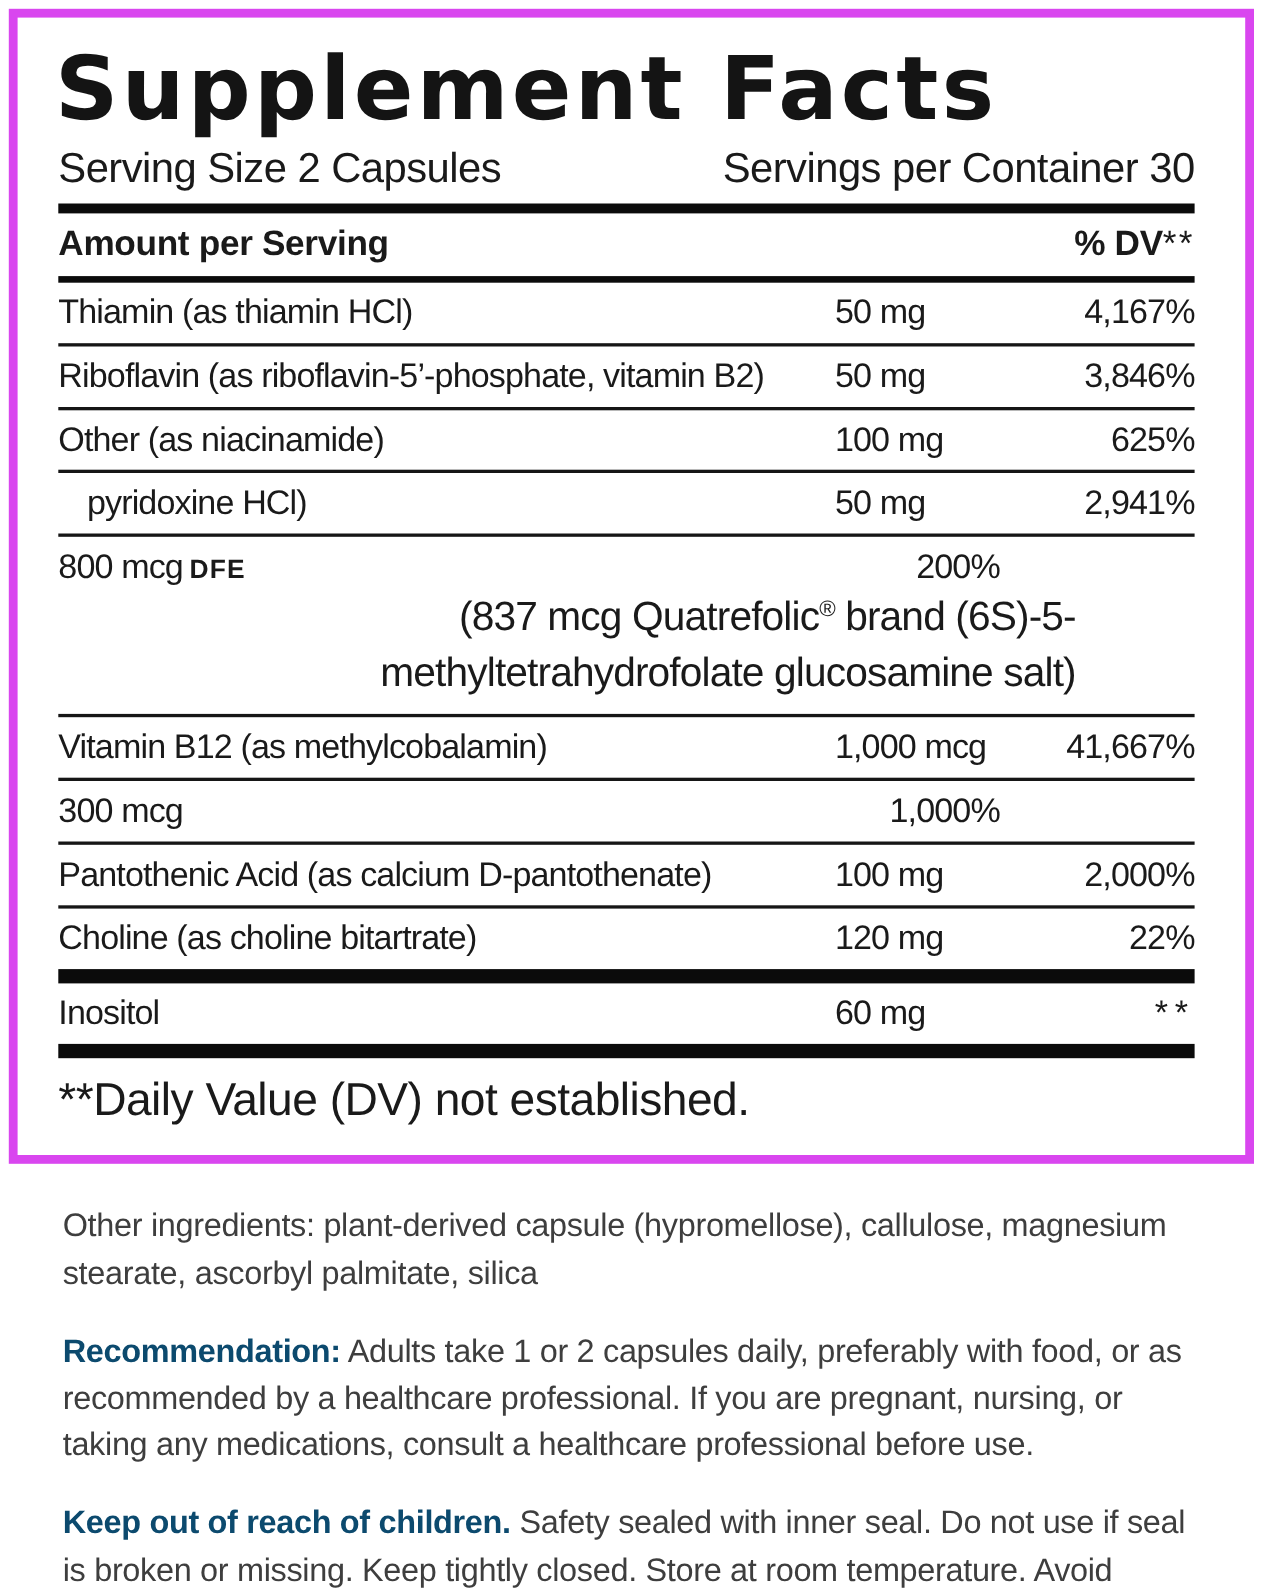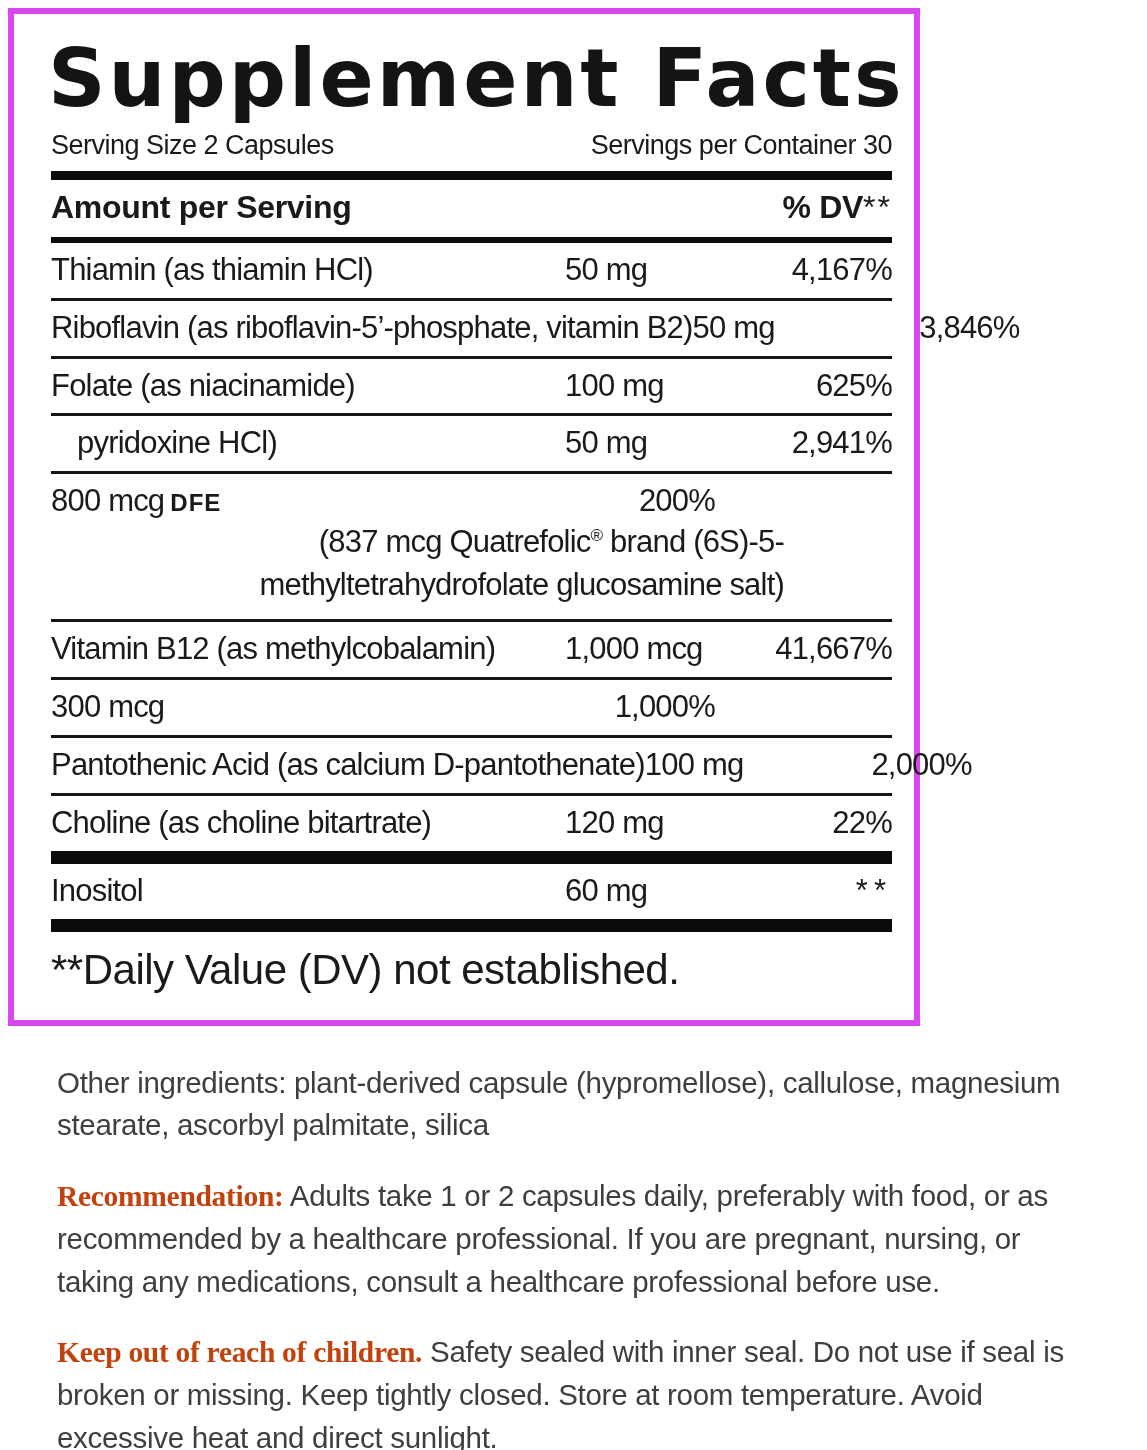--- a/index.html
+++ b/index.html
@@ -7,40 +7,40 @@
   body {
     width: 1147px; height: 1450px;
     background: #ffffff;
     font-family: "Liberation Sans", sans-serif;
     color: #1a1a1a;
     overflow: hidden;
   }
 
   
   .panel {
-    width: 912px;
+    width: 1132px;
     margin: 8px 0 0 8px;
-    border: 6px solid #d946ef;
+    border: 8px solid #d946ef;
     background: #fff;
-    padding: 0 22px 22px 37px;
+    padding: 0 46px 22px 37px;
   }
   .title {
     font-family: "DejaVu Sans", sans-serif;
     font-weight: bold;
     font-size: 80px;
     letter-spacing: 3px;
     line-height: 1.02;
     margin: 24px 0 10px -3px;
     white-space: nowrap;
     color: #141414;
   }
   .serving-row {
     display: flex;
     justify-content: space-between;
-    font-size: 27px;
+    font-size: 38px;
     letter-spacing: -0.5px;
     margin-bottom: 10px;
   }
   .bar { background: #0b0b0b; }
   .bar.h9  { height: 9px; }
   .bar.h6  { height: 6px; }
   .bar.h13 { height: 13px; }
   .sep { height: 3px; background: #161616; }
 
   .hdr {
@@ -68,21 +68,21 @@
   .row .amt { text-align: left; white-space: nowrap; }
   .row .pct { text-align: right; white-space: nowrap; }
   .row .pct-marks { letter-spacing: 6px; }
   .dfe { font-size: 24px; letter-spacing: 1px; margin-left: 6px; font-weight: bold; }
   .amt-wide { margin-right: -64px; }
 
   .row.folate-row { padding-bottom: 0; }
   .folate-note {
     text-align: right;
     padding: 2px 108px 12px 0;
-    font-size: 31px;
+    font-size: 37px;
     letter-spacing: -0.8px;
     line-height: 1.38;
   }
   .folate-note .line { display: block; }
   sup.reg { font-size: 0.55em; vertical-align: super; line-height: 0; }
 
   .footnote {
     font-size: 42px;
     letter-spacing: -0.5px;
     padding: 14px 0 4px;
@@ -90,21 +90,21 @@
 
   
   .info {
     margin: 36px 55px 0 57px;
     color: #3e3e3e;
     font-size: 29.5px;
     letter-spacing: -0.3px;
     line-height: 1.45;
   }
   .info p { margin: 0 0 28px; }
-  .info b { color: #c2410c; font-family: Liberation Serif, serif; }
+  .info b { color: #0c4a6e; }
 </style>
 </head>
 <body>
 
 <div class="panel">
   <div class="title">Supplement Facts</div>
 
   <div class="serving-row">
     <span>Serving Size 2 Capsules</span>
     <span>Servings per Container 30</span>
@@ -127,21 +127,21 @@
   <div class="sep"></div>
 
   <div class="row">
     <span class="nm">Riboflavin (as riboflavin-5’-phosphate, vitamin B2)</span>
     <span class="amt">50 mg</span>
     <span class="pct">3,846%</span>
   </div>
   <div class="sep"></div>
 
   <div class="row">
-    <span class="nm">Folate (as niacinamide)</span>
+    <span class="nm">Other (as niacinamide)</span>
     <span class="amt">100 mg</span>
     <span class="pct">625%</span>
   </div>
   <div class="sep"></div>
 
   <div class="row">
     <span>
       <span class="nm2">pyridoxine HCl)</span>
     </span>
     <span class="amt">50 mg</span>

